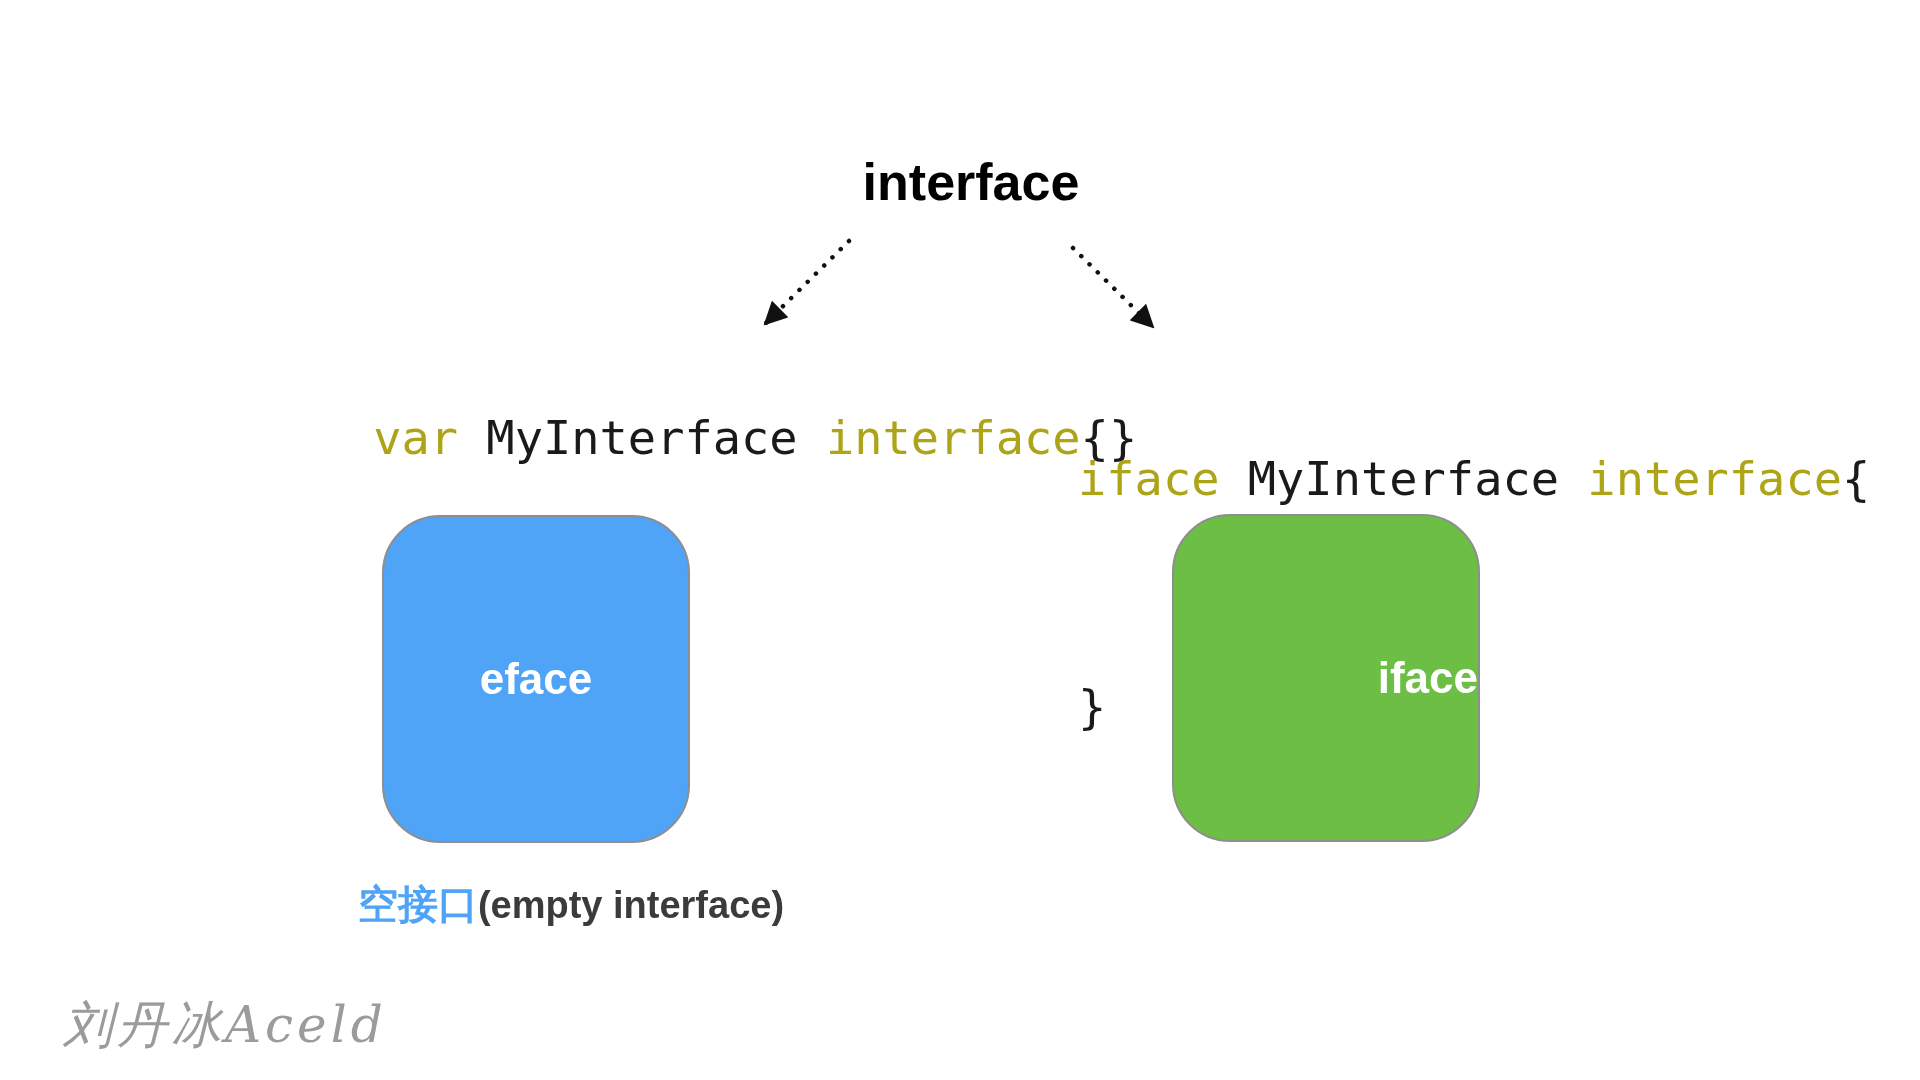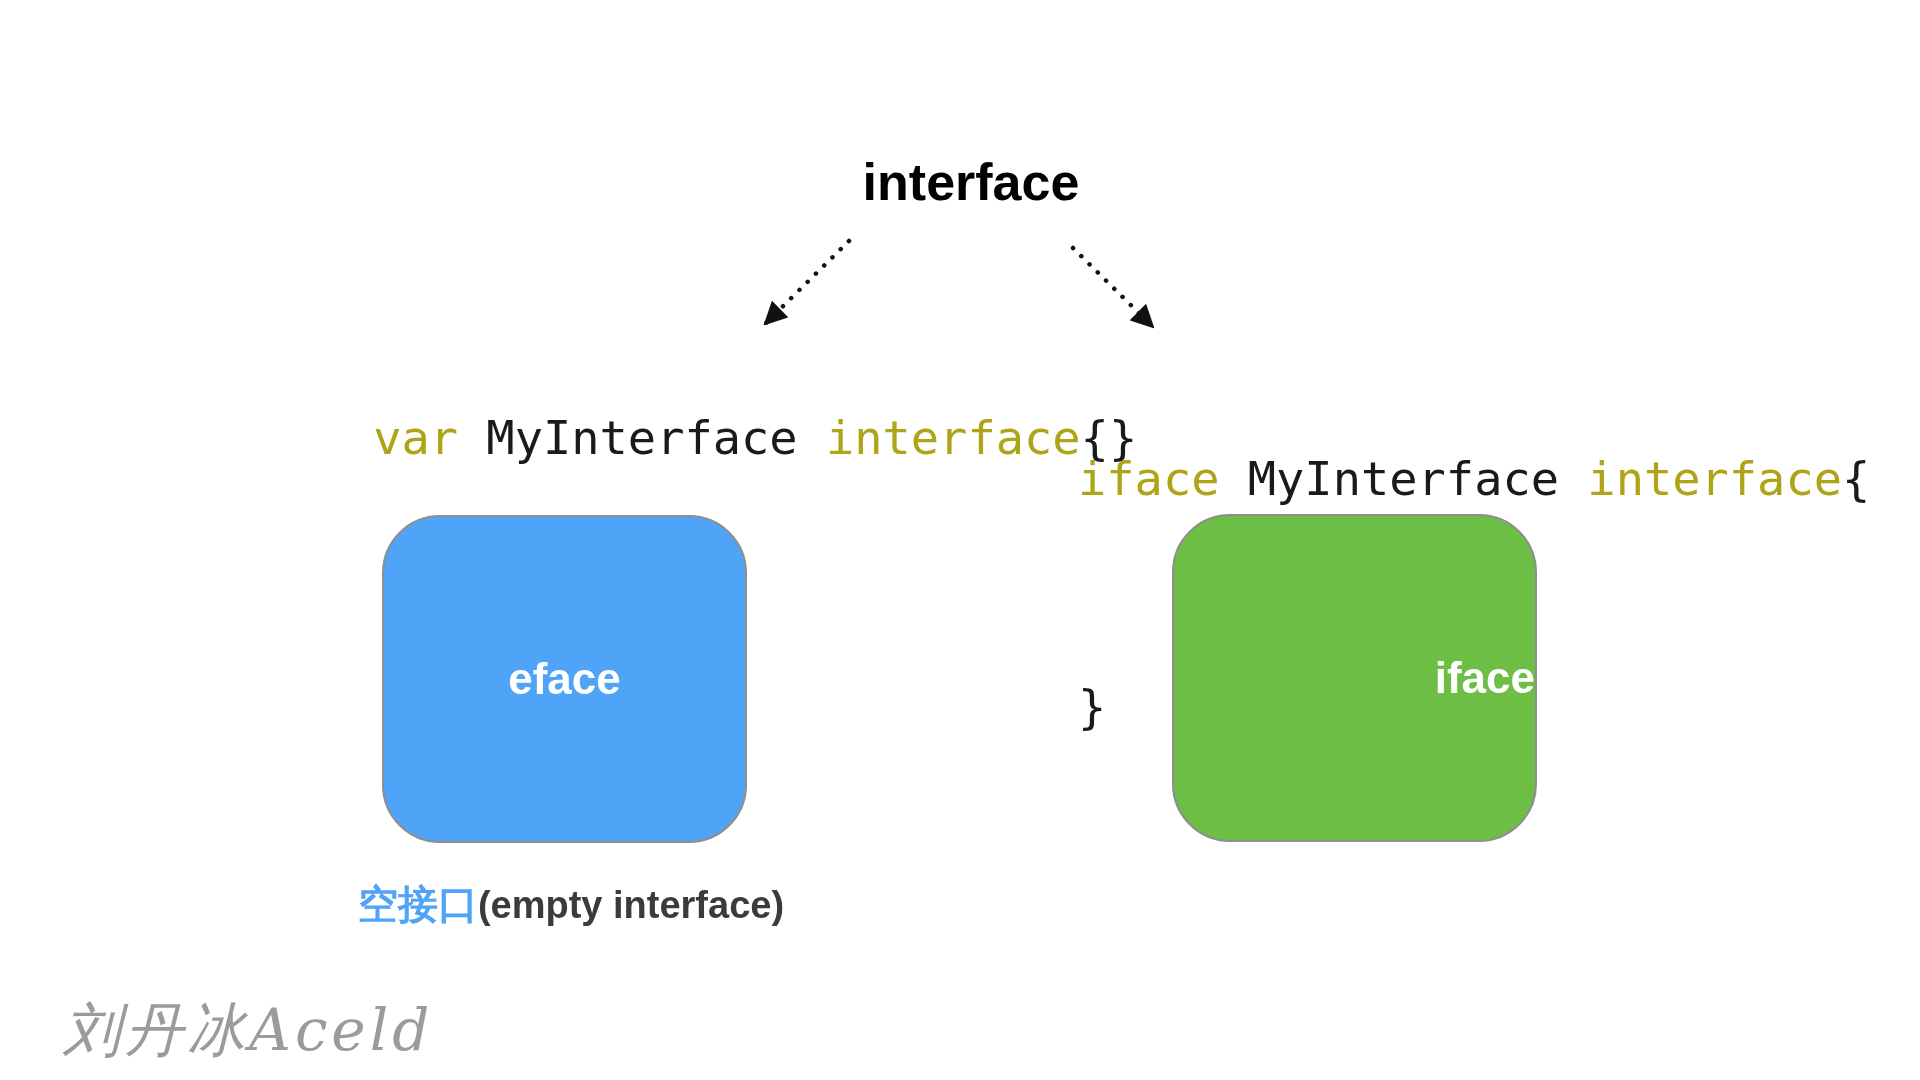--- a/index.html
+++ b/index.html
@@ -42,21 +42,21 @@
     font-size: 47px;
     line-height: 38px;
     color: #1a1a1a;
     white-space: pre;
   }
   .code .kw { color: var(--keyword-olive, #AEA418); }
   .code-left  { left: 260px; top: 381px; }
   .code-right { left: 1078px; top: 384px; }
 
   .big-box {
-    width: 365px;
+    width: 308px;
     height: 328px;
     border-radius: 58px;
     border: 2px solid var(--box-border-gray, #8E8E8E);
     box-sizing: border-box;
     display: flex;
     align-items: center;
     justify-content: center;
   }
   .box-eface { left: 382px; top: 515px; background: var(--eface-blue, #4FA4F7); }
   .box-iface { left: 1172px; top: 514px; background: var(--iface-green, #6CBE45); justify-content: flex-end; }
@@ -77,21 +77,21 @@
   .caption .zh { font-size: 40px; }
   .caption .en { font-size: 38px; color: var(--caption-dark, #3B3B3B); }
   .caption-left  .zh { color: var(--eface-blue, #4FA4F7); text-align: center; }
   .caption-right .zh { color: var(--iface-green, #6CBE45); }
 
   .watermark {
     left: 63px;
     top: 992px;
     font-family: "DejaVu Serif", serif;
     font-style: italic;
-    font-size: 58px;
+    font-size: 50px;
     color: var(--watermark-gray, #9B9B9B);
     letter-spacing: 4px;
   }
 </style>
 </head>
 <body>
 
 <div id="canvas">
 
   <div class="abs title">interface</div>

